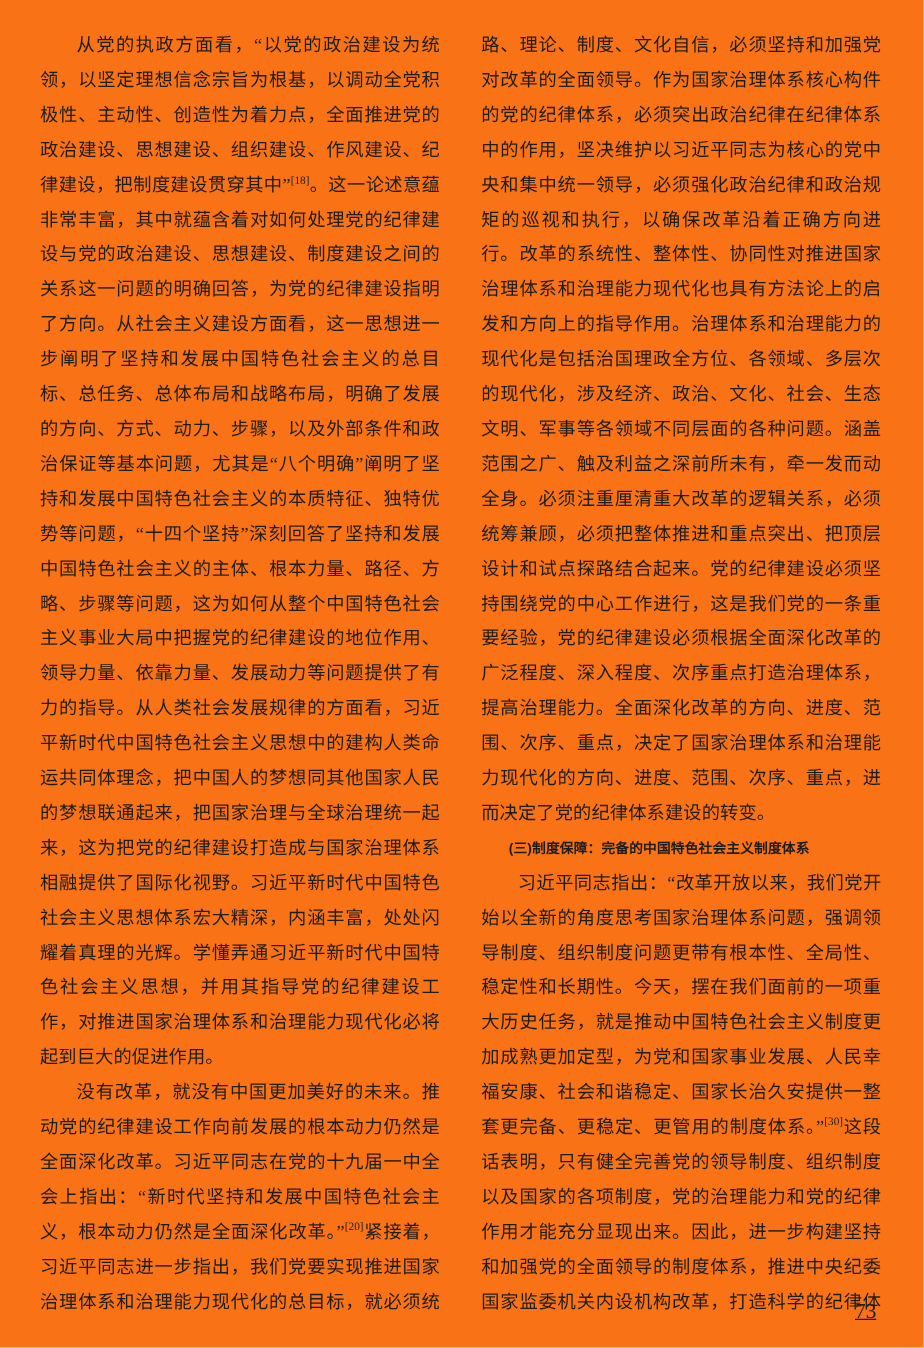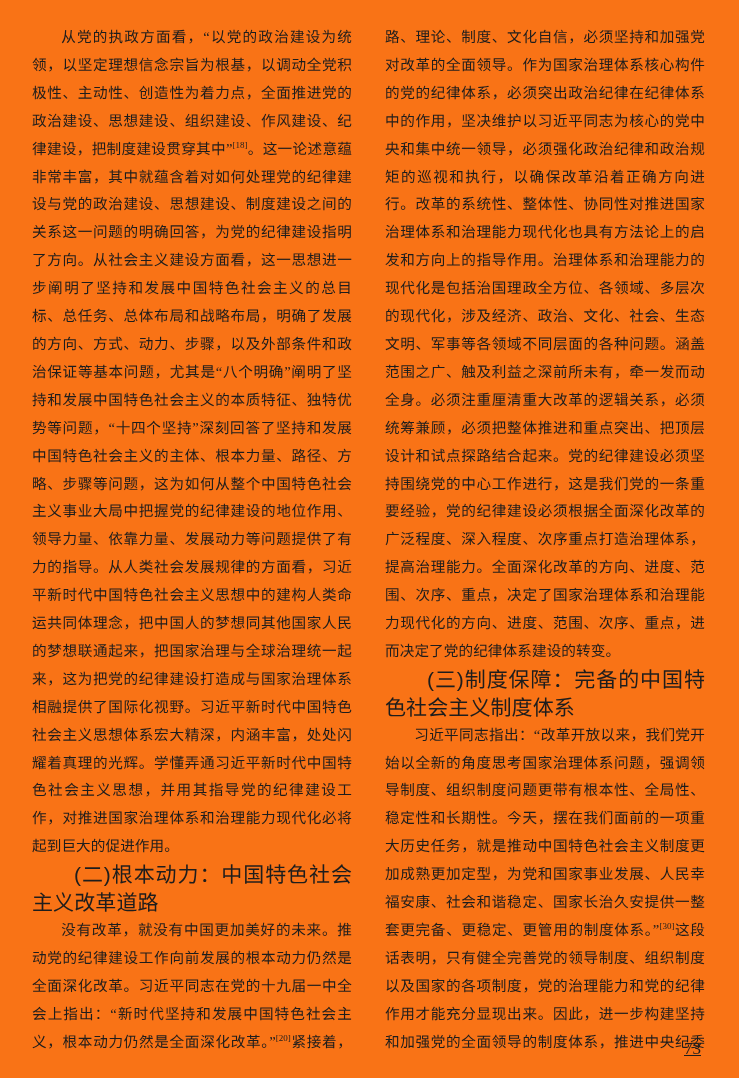--- a/index.html
+++ b/index.html
@@ -21,22 +21,22 @@
     overflow:hidden;
     text-align:justify;
     font-size:14.6px;
     line-height:27.9px;
     letter-spacing:0.1px;
   }
   .para { text-indent:2em; }
   .para.cont { text-indent:0; }
   .subhead {
     font-family:"Liberation Sans","DejaVu Sans",sans-serif;
-    font-weight:400;
-    font-size:21px;
+    font-weight:700;
+    font-size:11px;
     line-height:27.9px;
     text-indent:2em;
     text-align:justify;
   }
   .ref {
     font-size:9px;
     vertical-align:super;
     line-height:0;
     letter-spacing:0;
   }
@@ -50,21 +50,20 @@
   }
 </style>
 </head>
 <body>
 
 <div class="sheet">
   <div class="cols">
 
     <div class="col">
       <p class="para"><span>从党的执政方面看，“以党的政治建设为统领，以坚定理想信念宗旨为根基，以调动全党积极性、主动性、创造性为着力点，全面推进党的政治建设、思想建设、组织建设、作风建设、纪律建设，把制度建设贯穿其中”</span><span class="ref">[18]</span><span>。这一论述意蕴非常丰富，其中就蕴含着对如何处理党的纪律建设与党的政治建设、思想建设、制度建设之间的关系这一问题的明确回答，为党的纪律建设指明了方向。从社会主义建设方面看，这一思想进一步阐明了坚持和发展中国特色社会主义的总目标、总任务、总体布局和战略布局，明确了发展的方向、方式、动力、步骤，以及外部条件和政治保证等基本问题，尤其是“八个明确”阐明了坚持和发展中国特色社会主义的本质特征、独特优势等问题，“十四个坚持”深刻回答了坚持和发展中国特色社会主义的主体、根本力量、路径、方略、步骤等问题，这为如何从整个中国特色社会主义事业大局中把握党的纪律建设的地位作用、领导力量、依靠力量、发展动力等问题提供了有力的指导。从人类社会发展规律的方面看，习近平新时代中国特色社会主义思想中的建构人类命运共同体理念，把中国人的梦想同其他国家人民的梦想联通起来，把国家治理与全球治理统一起来，这为把党的纪律建设打造成与国家治理体系相融提供了国际化视野。习近平新时代中国特色社会主义思想体系宏大精深，内涵丰富，处处闪耀着真理的光辉。学懂弄通习近平新时代中国特色社会主义思想，并用其指导党的纪律建设工作，对推进国家治理体系和治理能力现代化必将起到巨大的促进作用。</span></p>
-      <h2 class="subhead">(二)根本动力：中国特色社会主义改革道路</h2>
       <p class="para"><span>没有改革，就没有中国更加美好的未来。推动党的纪律建设工作向前发展的根本动力仍然是全面深化改革。习近平同志在党的十九届一中全会上指出：“新时代坚持和发展中国特色社会主义，根本动力仍然是全面深化改革。”</span><span class="ref">[20]</span><span>紧接着，习近平同志进一步指出，我们党要实现推进国家治理体系和治理能力现代化的总目标，就必须统筹推进各领域各方面改革，不仅包括推进理论创新、制度创新和科技创新，还包括文化创新和其他各方面的创新。总的来看，习近平同志在这次会议上关于全面深化改革的论述包括两方面：一方面，阐明了全面深化改革是推进国家治理体系和治理能力现代化的根本动力；另一方面，更重要的是强调了全面深化改革要坚持正确的方向和方法，这对党的纪律建设具有科学的指导意义。</span></p>
 
     </div>
 
     <div class="col">
       <p class="para cont"><span>路、理论、制度、文化自信，必须坚持和加强党对改革的全面领导。作为国家治理体系核心构件的党的纪律体系，必须突出政治纪律在纪律体系中的作用，坚决维护以习近平同志为核心的党中央和集中统一领导，必须强化政治纪律和政治规矩的巡视和执行，以确保改革沿着正确方向进行。改革的系统性、整体性、协同性对推进国家治理体系和治理能力现代化也具有方法论上的启发和方向上的指导作用。治理体系和治理能力的现代化是包括治国理政全方位、各领域、多层次的现代化，涉及经济、政治、文化、社会、生态文明、军事等各领域不同层面的各种问题。涵盖范围之广、触及利益之深前所未有，牵一发而动全身。必须注重厘清重大改革的逻辑关系，必须统筹兼顾，必须把整体推进和重点突出、把顶层设计和试点探路结合起来。党的纪律建设必须坚持围绕党的中心工作进行，这是我们党的一条重要经验，党的纪律建设必须根据全面深化改革的广泛程度、深入程度、次序重点打造治理体系，提高治理能力。全面深化改革的方向、进度、范围、次序、重点，决定了国家治理体系和治理能力现代化的方向、进度、范围、次序、重点，进而决定了党的纪律体系建设的转变。</span></p>
       <h2 class="subhead">(三)制度保障：完备的中国特色社会主义制度体系</h2>
       <p class="para"><span>习近平同志指出：“改革开放以来，我们党开始以全新的角度思考国家治理体系问题，强调领导制度、组织制度问题更带有根本性、全局性、稳定性和长期性。今天，摆在我们面前的一项重大历史任务，就是推动中国特色社会主义制度更加成熟更加定型，为党和国家事业发展、人民幸福安康、社会和谐稳定、国家长治久安提供一整套更完备、更稳定、更管用的制度体系。”</span><span class="ref">[30]</span><span>这段话表明，只有健全完善党的领导制度、组织制度以及国家的各项制度，党的治理能力和党的纪律作用才能充分显现出来。因此，进一步构建坚持和加强党的全面领导的制度体系，推进中央纪委国家监委机关内设机构改革，打造科学的纪律体系，才能使党的纪律的治理作用发挥出来。</span></p>
 
     </div>

